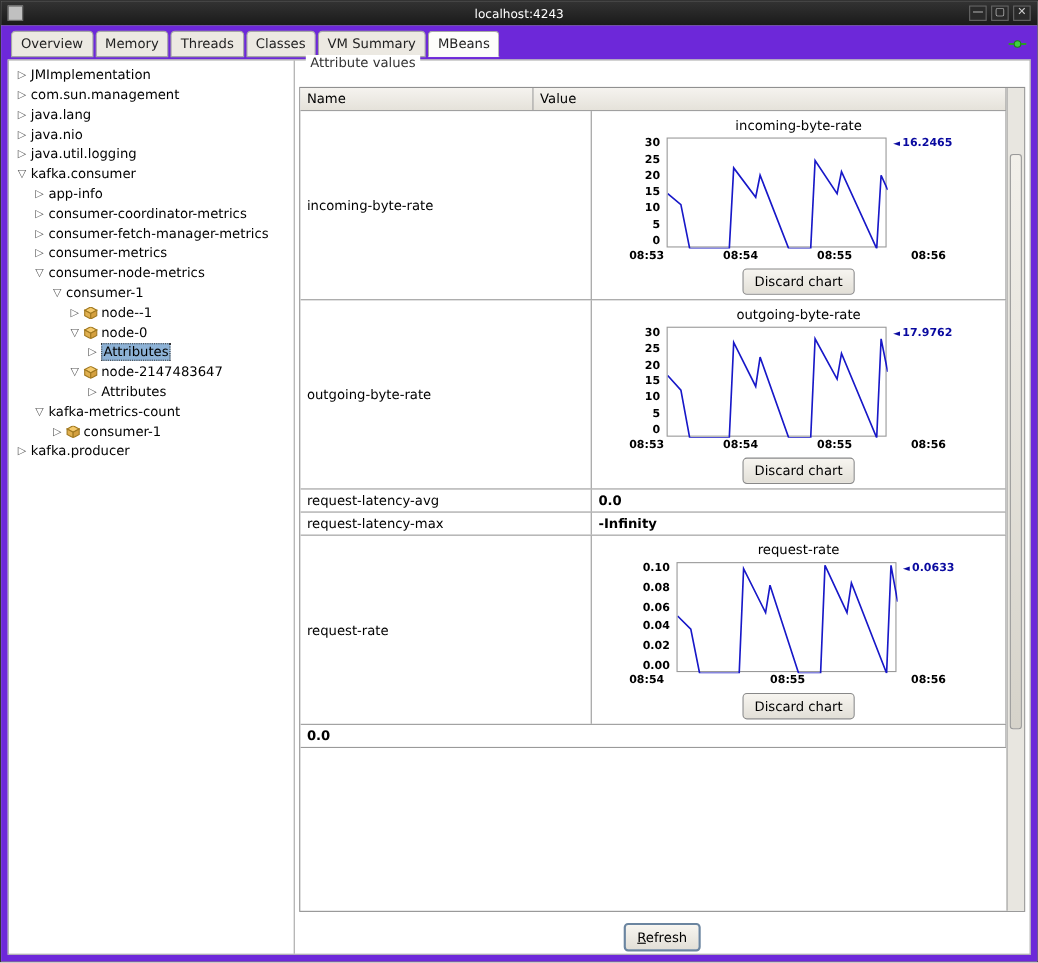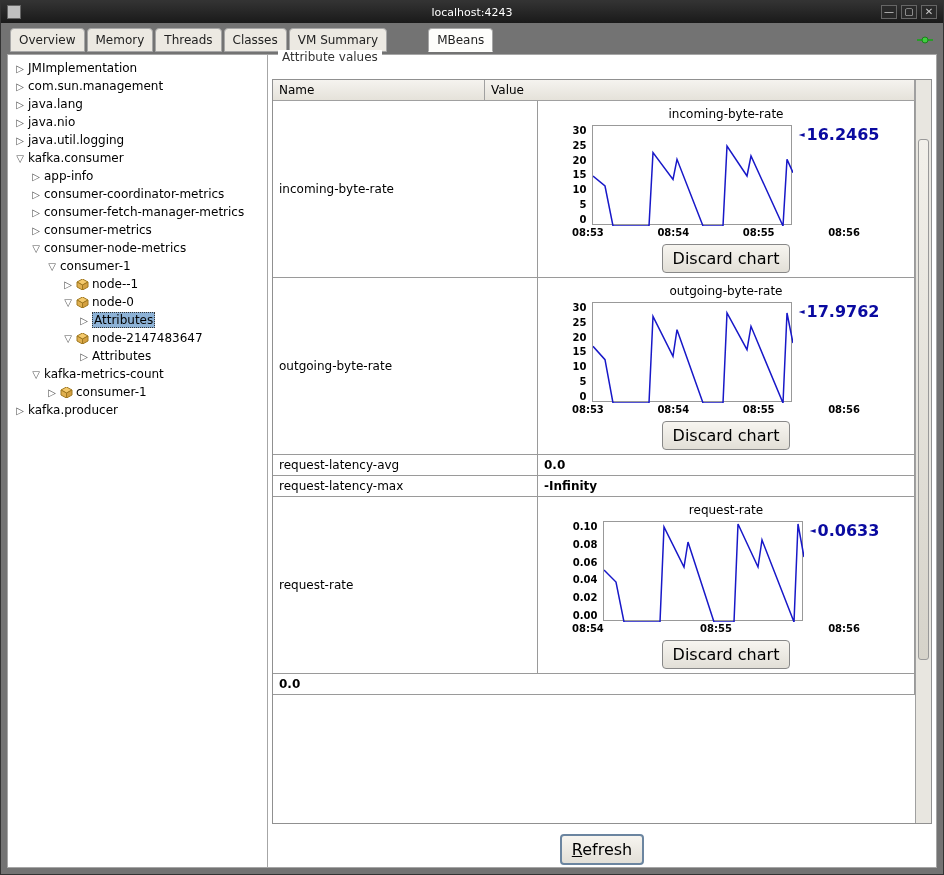--- a/index.html
+++ b/index.html
@@ -3,24 +3,24 @@
 <meta charset="utf-8">
 <style>
   * { box-sizing: border-box; }
   html, body { margin:0; padding:0; font-family: "DejaVu Sans", "Liberation Sans", sans-serif; font-size:12px; background:#fff; }
   .window { width:944px; height:875px; display:flex; flex-direction:column; border:1px solid #333; }
   .titlebar { height:22px; background:linear-gradient(#333,#1a1a1a); color:#fff; display:flex; align-items:center; padding:0 6px; font-size:11px; position:relative; }
   .titlebar .ico { width:14px; height:14px; background:#c0c0c0; border:1px solid #666; margin-right:6px; }
   .titlebar .title { position:absolute; left:0; right:0; text-align:center; pointer-events:none; }
   .titlebar .wbtns { margin-left:auto; display:flex; gap:4px; }
   .wbtn { width:16px; height:14px; border:1px solid #666; background:#2a2a2a; color:#ccc; display:flex; align-items:center; justify-content:center; font-size:10px; line-height:1; }
-  .content { flex:1; display:flex; flex-direction:column; background:#737373; padding:3px; }
+  .content { flex:1; display:flex; flex-direction:column; background:#6d28d9; padding:3px; }
   .tabrow { display:flex; align-items:center; gap:2px; padding:2px 6px; }
   .tab { padding:4px 8px; border:1px solid #a6a6a6; background:#ece9e2; border-radius:4px 4px 0 0; font-size:12px; color:#222; user-select:none; }
-  .tab.active { background:#fdfdfb; border-bottom-color:#fdfdfb;margin-left:39px; }
+  .tab.active { background:#fdfdfb; border-bottom-color:#fdfdfb; }
   .conn-ico { margin-left:auto; width:18px; height:18px; display:flex; align-items:center; justify-content:center; color:#2a9b2a; }
   .body { flex:1; display:flex; border:1px solid #a6a6a6; background:#fff; margin:0 3px 3px 3px; min-height:0; }
   
   .tree { width:260px; border-right:1px solid #a6a6a6; overflow:auto; padding:4px 0; font-size:12px; }
   .tn { display:flex; align-items:center; height:18px; white-space:nowrap; padding-right:6px; }
   .tw { display:inline-flex; align-items:center; justify-content:center; width:12px; height:12px; margin-right:2px; font-size:10px; color:#555; }
   .pkg-ico { width:13px; height:11px; display:inline-block; margin-right:3px; }
   .pkg-ico svg { display:block; }
   .sel { background:#8db2d6; border:1px dotted #333; padding:0 1px; }
   
@@ -35,25 +35,25 @@
   .col-value { flex:1; }
   .rows { flex:1; overflow:hidden; }
   .row { display:flex; border-bottom:1px solid #9a9a9a; }
   .cell { padding:3px 6px; border-right:1px solid #9a9a9a; font-size:12px; display:flex; align-items:center; }
   .cell.name { width:265px; flex:none; }
   .cell.value { flex:1; flex-direction:column; align-items:stretch; padding:4px; }
   .chart-title { text-align:center; font-size:12px; margin:2px 0 4px 0; }
   .chart-block { display:flex; align-items:flex-start; justify-content:center; gap:6px; }
   .ylabels { display:flex; flex-direction:column; justify-content:space-between; align-items:flex-end; font-size:10px; font-weight:bold; height:100px; }
   .chart-area { border:1px solid #999; background:#fff; position:relative; }
-  .chart-current { font-size:16px; font-weight:bold; color:#0a0aa0; display:flex; align-items:center; }
+  .chart-current { font-size:10px; font-weight:bold; color:#0a0aa0; display:flex; align-items:center; }
   .chart-current::before { content:"◄"; margin-right:2px; font-size:8px; color:#0a0aa0; }
   .xlabels { display:flex; justify-content:space-between; font-size:10px; font-weight:bold; margin:2px 0 6px 0; padding-left:30px; padding-right:50px; }
   .discard-wrap { text-align:center; }
-  .btn { display:inline-block; padding:4px 10px; border:1px solid #888; border-radius:4px; background:linear-gradient(#f7f5f0,#e2dfd7); font-size:16px; }
+  .btn { display:inline-block; padding:4px 10px; border:1px solid #888; border-radius:4px; background:linear-gradient(#f7f5f0,#e2dfd7); font-size:12px; }
   .btn.primary { border:2px solid #6b85a0; }
   .vscroll { width:16px; background:#e8e6e0; border-left:1px solid #a0a0a0; position:relative; }
   .vscroll .thumb { position:absolute; left:2px; right:2px; top:8%; height:70%; background:linear-gradient(#f2f0ea,#d6d3ca); border:1px solid #999; border-radius:3px; }
   .refresh-row { text-align:center; padding:6px 0 2px 0; }
 </style>
 </head>
 <body>
 
 <div class="window">
   <div class="titlebar">

